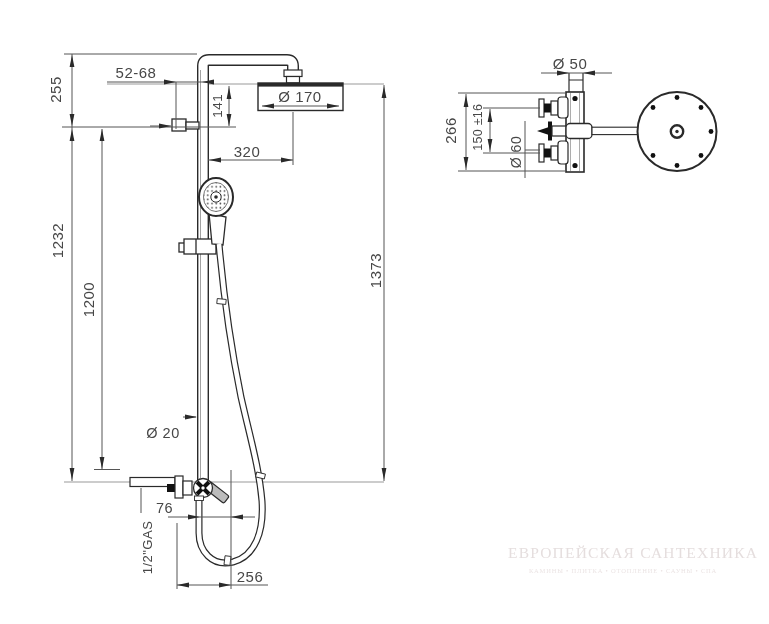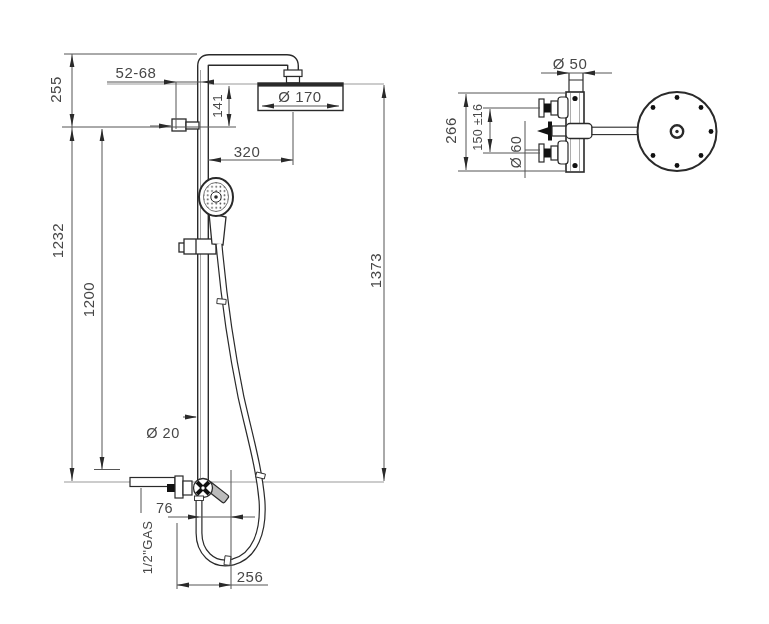--- a/index.html
+++ b/index.html
@@ -234,14 +234,18 @@
   <div class="dim" style="left:133px;top:403px;width:60px;font-size:14.5px;margin-top:23px;">Ø 20</div>
   <div class="dim rot" style="left:345px;top:263px;width:60px;">1373</div>
   <div class="dim" style="left:141px;top:501px;width:47px;font-size:14.5px;">76</div>
   <div class="dim" style="left:220px;top:569px;width:60px;">256</div>
   <div class="dim rot" style="left:112px;top:541px;width:70px;font-size:13px;">1/2"GAS</div>
   <div class="dim" style="left:540px;top:56px;width:60px;">Ø 50</div>
   <div class="dim rot" style="left:420px;top:123px;width:60px;">266</div>
   <div class="dim rot" style="left:443px;top:121px;width:70px;font-size:12.5px;letter-spacing:0.3px;">150 ±16</div>
   <div class="dim rot" style="left:486px;top:145px;width:60px;font-size:14px;">Ø 60</div>
 
+  <div class="wm">
+    <div class="wm-title">ЕВРОПЕЙСКАЯ САНТЕХНИКА</div>
+    <div class="wm-sub">КАМИНЫ • ПЛИТКА • ОТОПЛЕНИЕ • САУНЫ • СПА</div>
+  </div>
 
 </div>
 
 </body></html>

